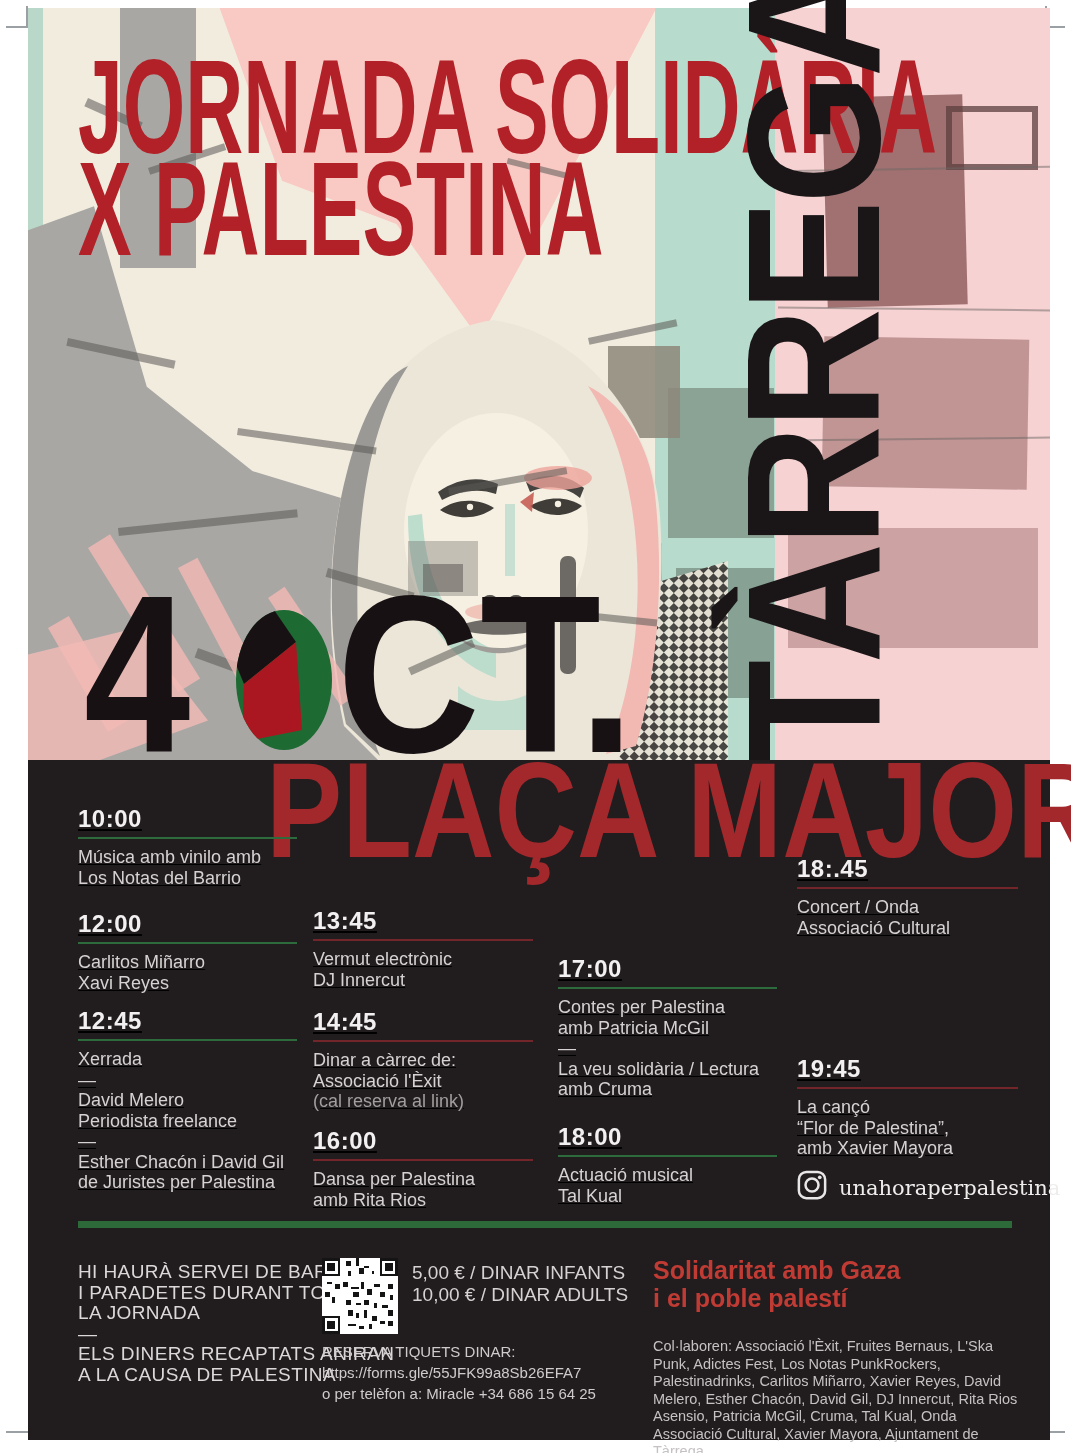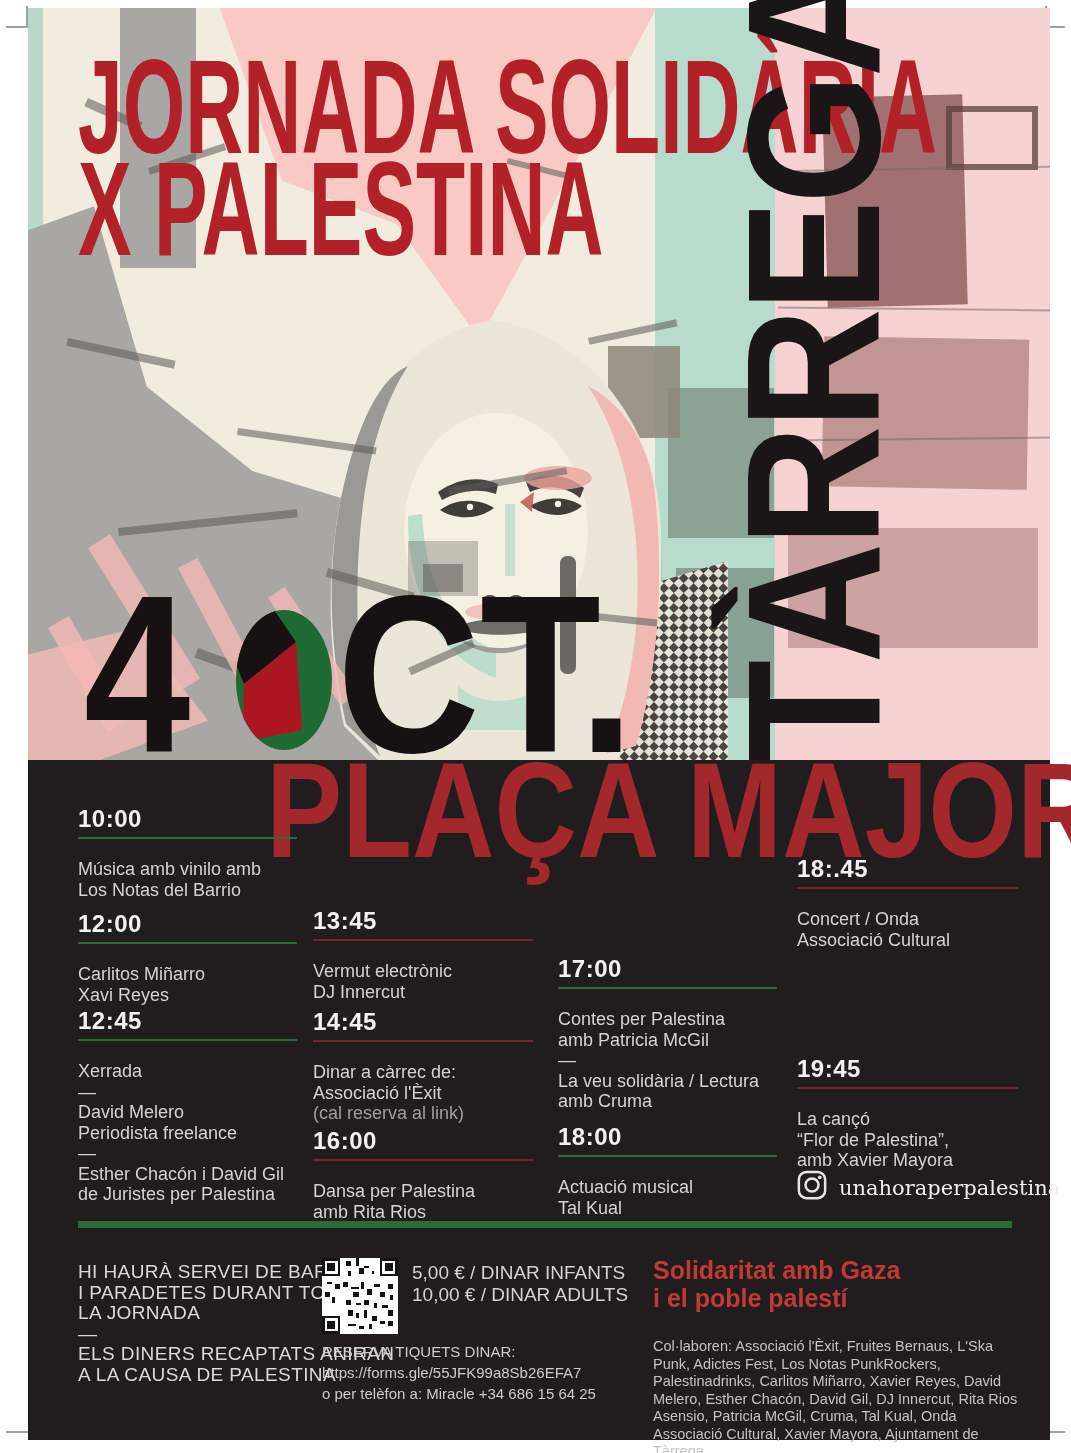--- a/index.html
+++ b/index.html
@@ -29,26 +29,26 @@
   
   .title-red{color:#b22128;font-weight:700;font-size:134px;line-height:134px;}
   #tarrega{left:898px;top:592px;width:830px;height:170px;line-height:170px;
     font-weight:700;font-size:190px;color:#1a1517;transform-origin:left bottom;
     transform:rotate(-90deg) scaleX(0.88);white-space:nowrap;letter-spacing:-4px;}
   .date-black{color:#181114;font-weight:700;font-size:225px;line-height:225px;}
   #placa{color:#a2282c;font-weight:700;font-size:136px;line-height:136px;}
 
   
   #panel{left:28px;top:760px;width:1022px;height:680px;background:#211d1e;}
-  .entry{position:absolute;}
+  .entry{position:absolute;text-decoration:underline;}
   .time{font-weight:700;font-size:24px;line-height:26px;color:#f3f0f1;letter-spacing:.5px;}
   .rule{height:2px;margin-top:5px;width:100%;}
   .rule.g{background:#2e6b3c;}
   .rule.r{background:#722629;}
-  .body-txt{font-size:18px;line-height:20.5px;color:#d6d2d3;margin-top:20px;}
+  .body-txt{font-size:18px;line-height:20.5px;color:#d6d2d3;margin-top:8px;}
   .muted{color:#a29d9e;margin-top:0;}
   .greenbar{background:#2c6a39;}
   .foot-caps{font-size:19px;line-height:20.5px;color:#dcd8d9;letter-spacing:.4px;}
   .prices{font-size:19px;line-height:22px;color:#d6d2d3;}
   .reserva{font-size:15px;line-height:21px;color:#cfcbcc;}
   .solidarity{font-weight:700;font-size:25px;line-height:28px;color:#c13b35;}
   .collab{font-size:14.5px;line-height:17.5px;color:#c6c2c3;width:370px;margin-top:20px;}
   .insta{display:flex;align-items:center;gap:12px;color:#efecec;
     font-family:"DejaVu Serif",serif;font-size:21px;}
 

